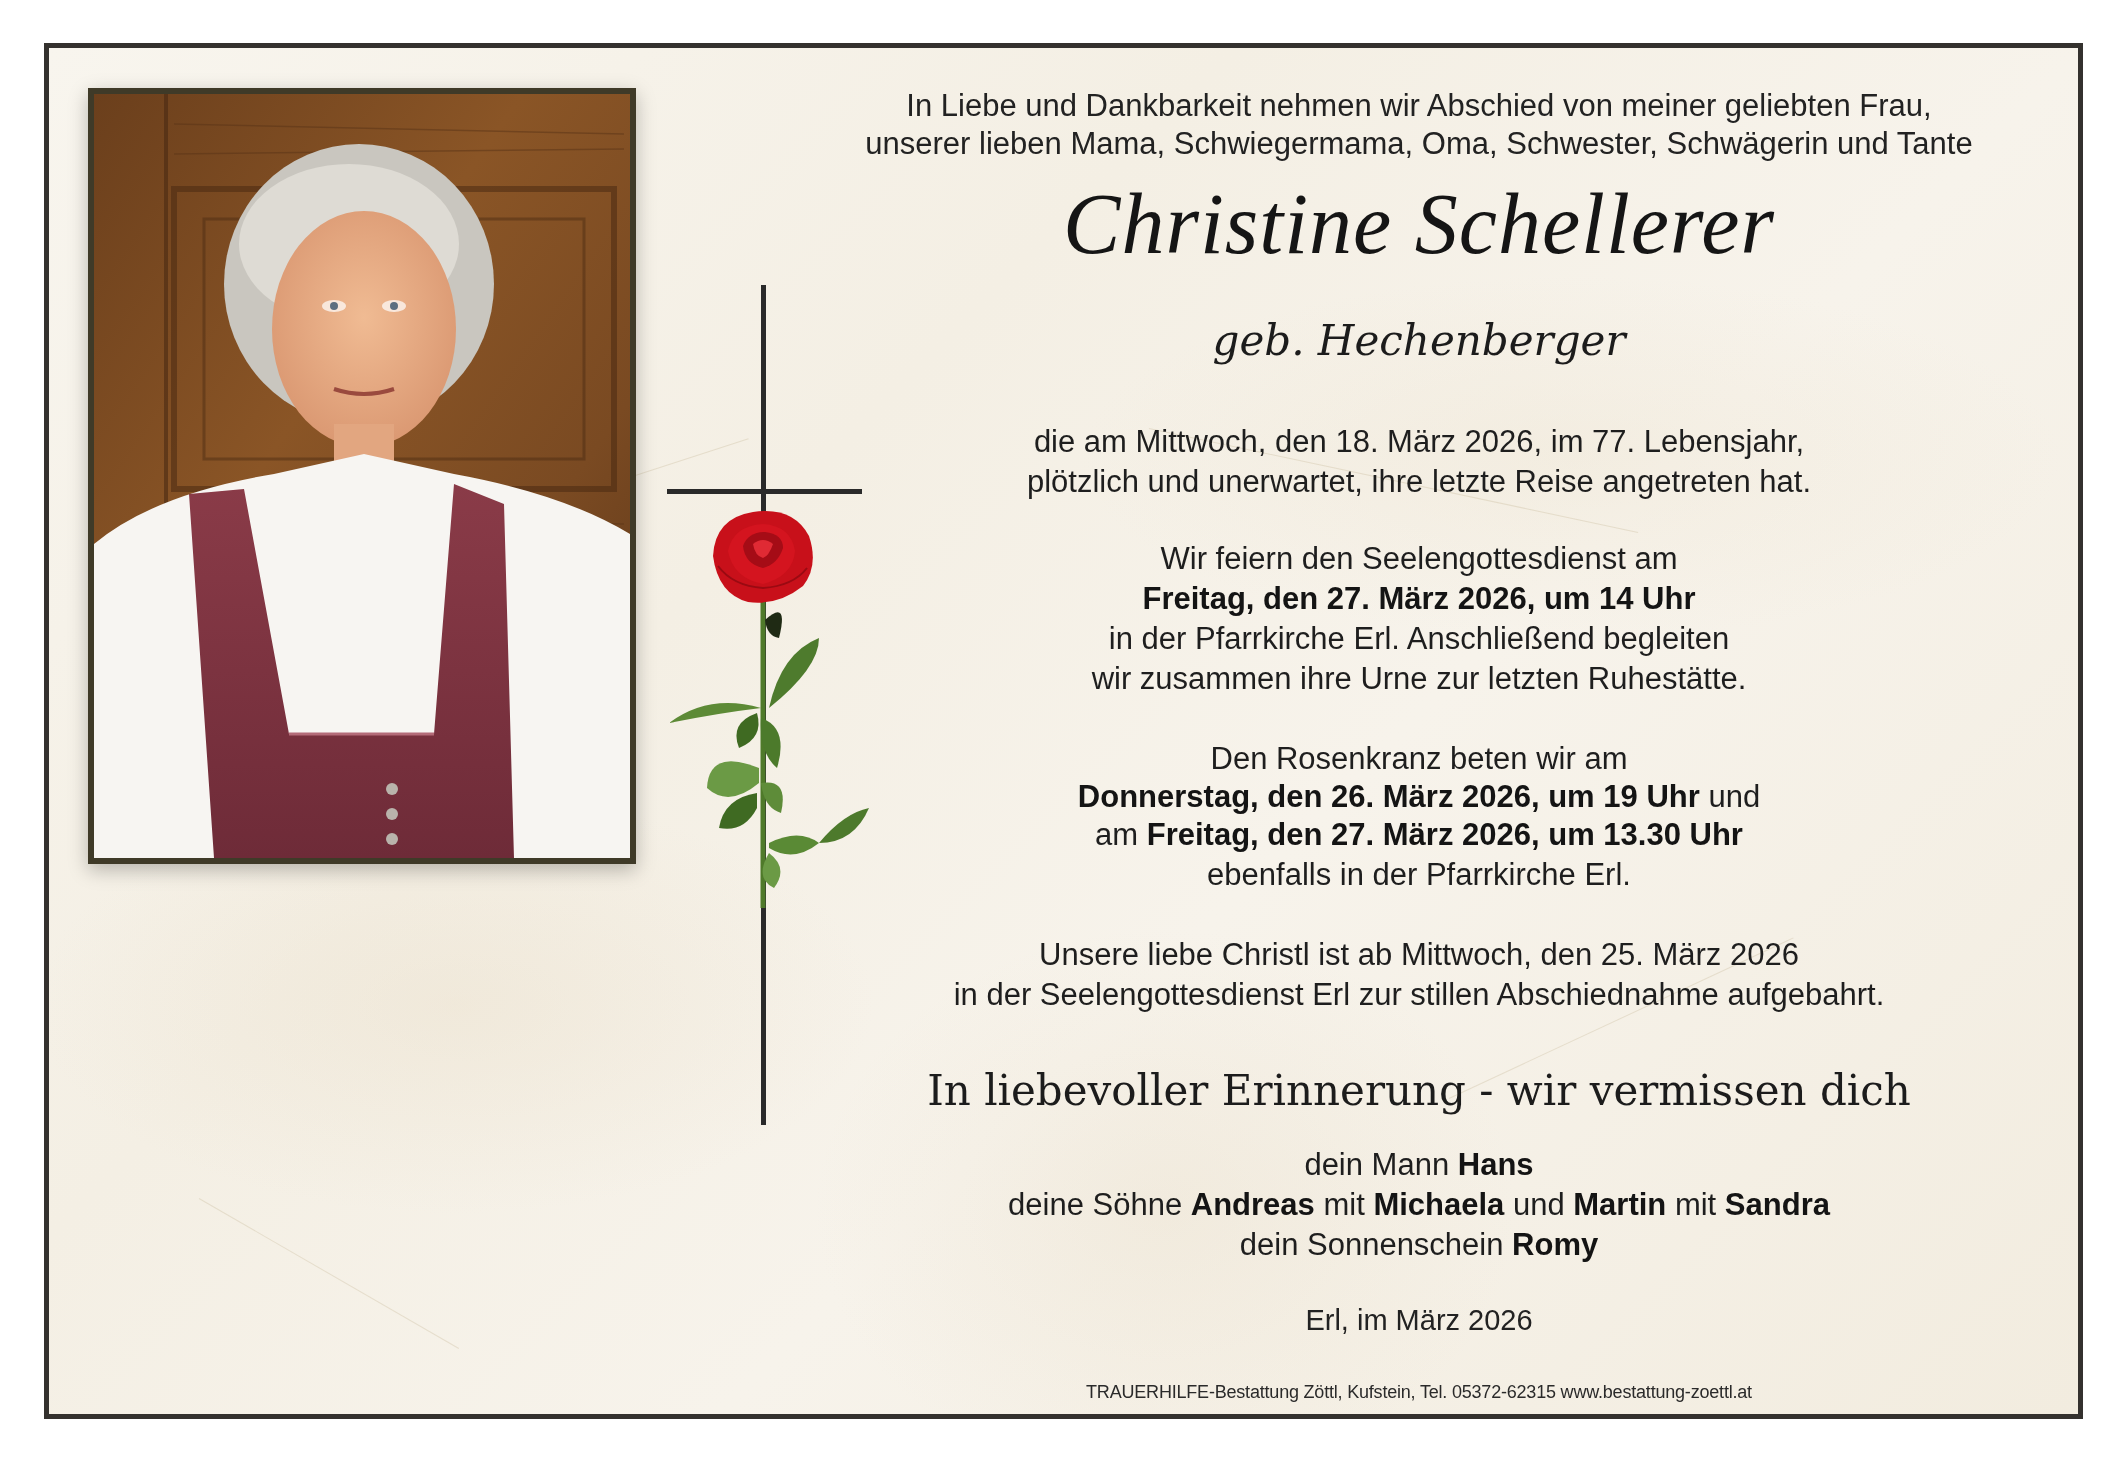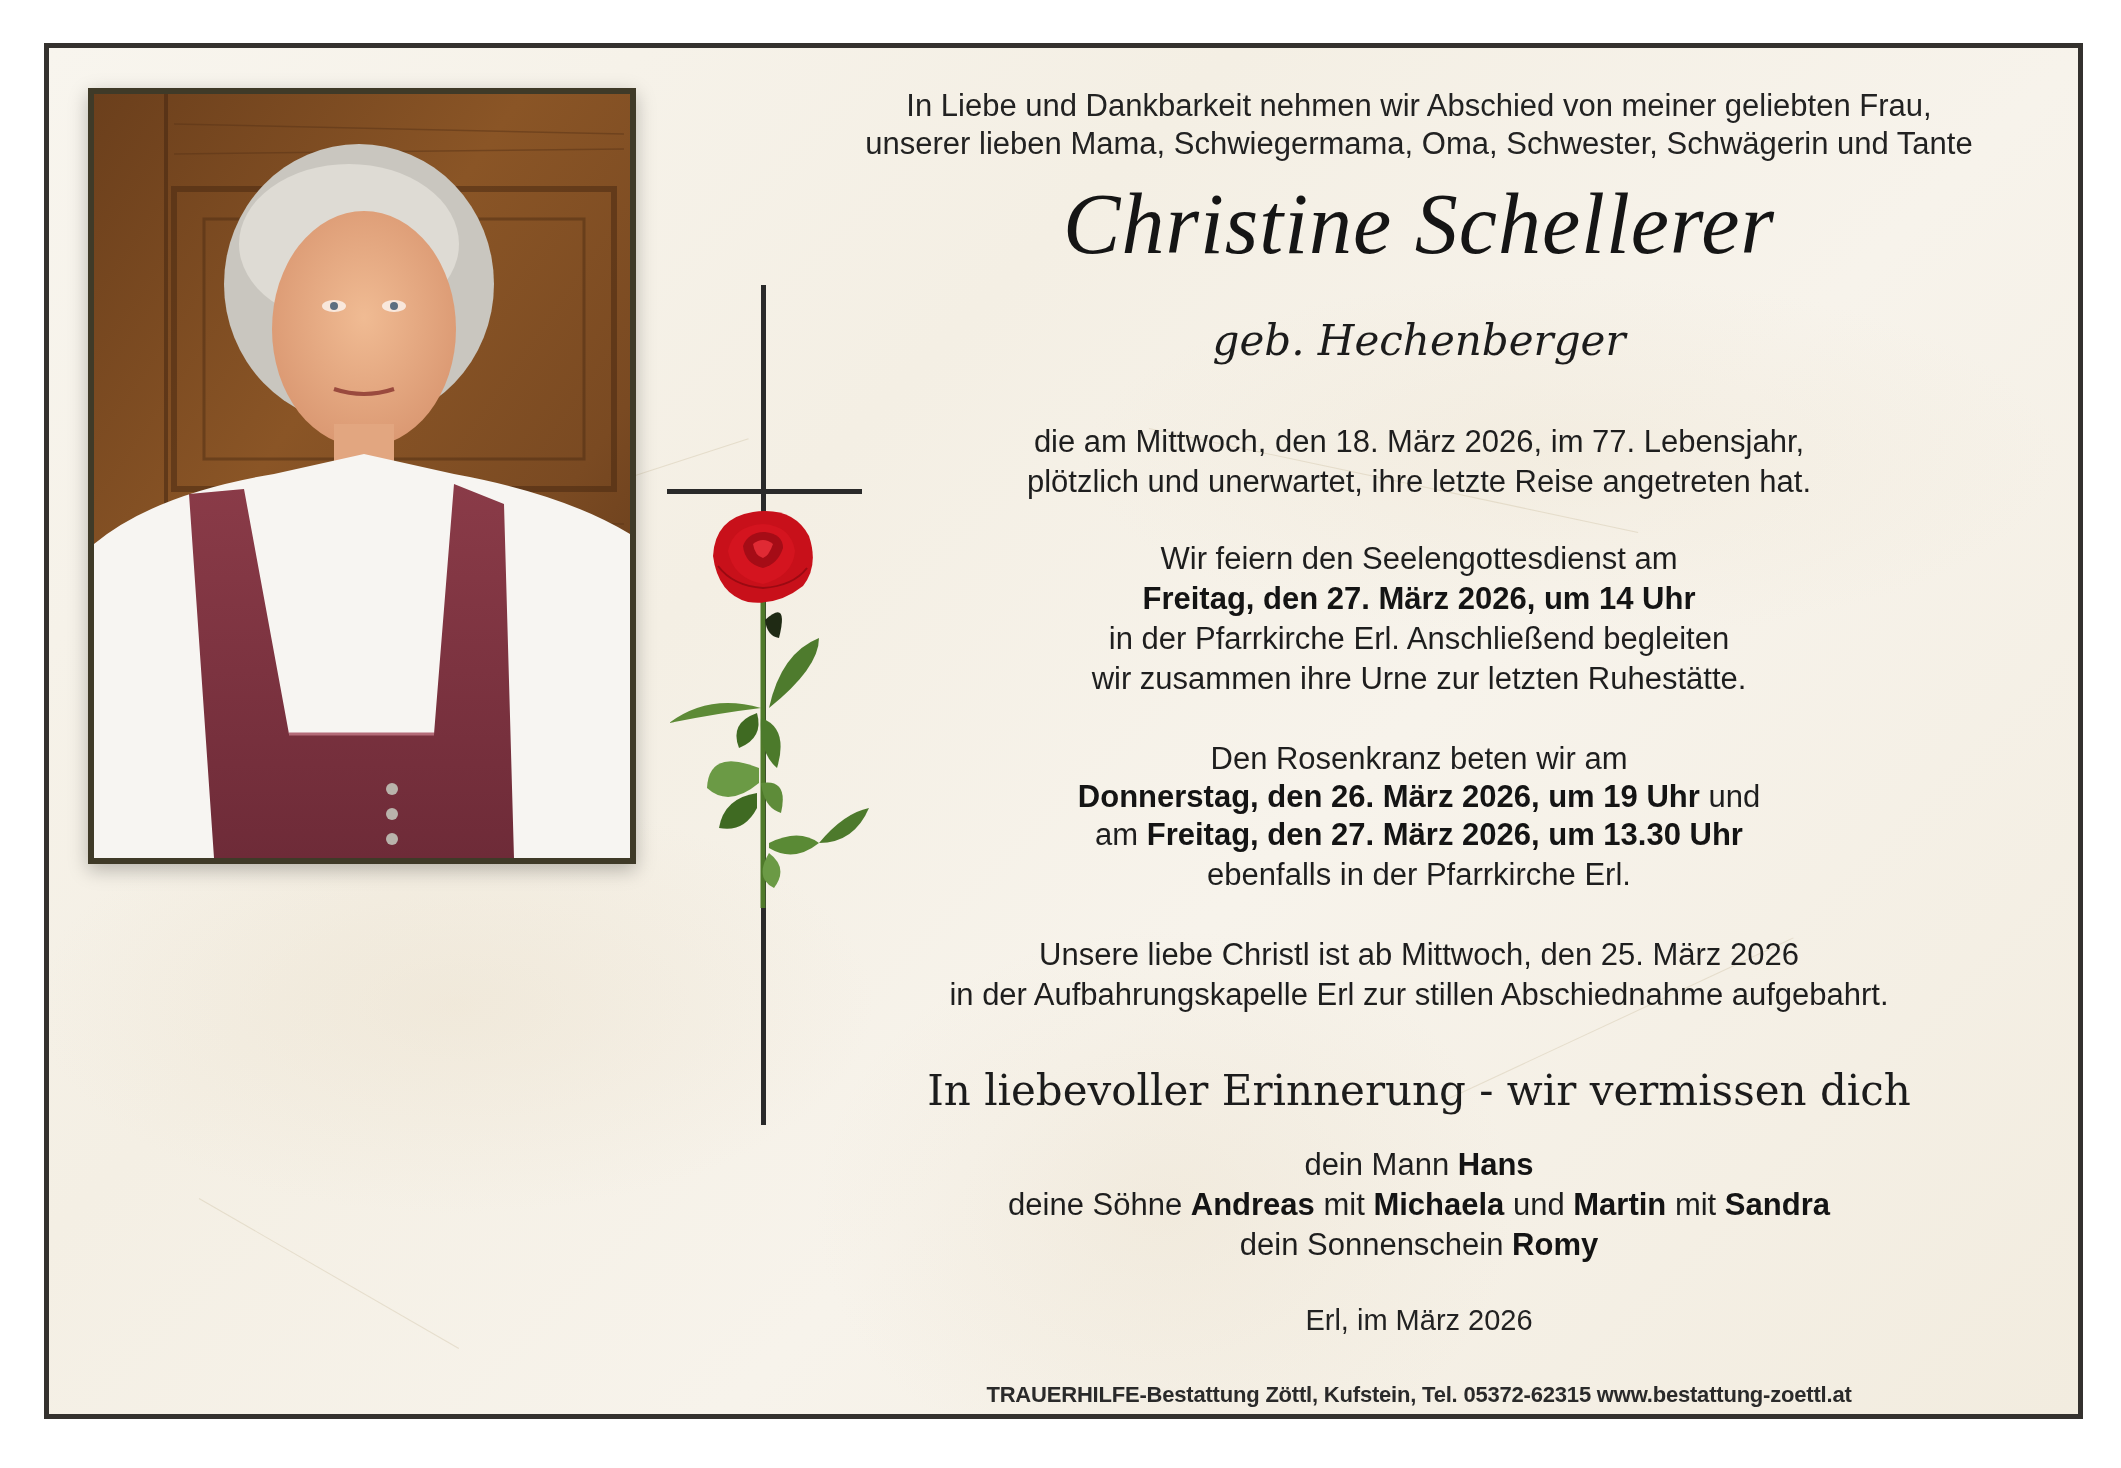--- a/index.html
+++ b/index.html
@@ -46,21 +46,21 @@
   .t { position: absolute; left: 0; right: 0; white-space: nowrap; text-align: center; }
   .intro { font-size: 31px; color: #222; }
   .name {
     font-family: Liberation Serif, serif; font-style: italic; font-size: 86px; color: #151515; letter-spacing: 1px;
   }
   .maiden { font-family: "DejaVu Serif", serif; font-style: italic; font-size: 42px; color: #1c1c1c; }
   .body { font-size: 31px; color: #1e1e1e; }
   .body b { font-weight: bold; color: #141414; }
   .motto { font-family: "DejaVu Serif", serif; font-size: 42px; color: #1c1c1c; }
   .place { font-size: 29px; color: #222; }
-  .footer { font-size: 22px; color: #2a2a2a; letter-spacing: -0.2px; font-weight: bold; }
+  .footer { font-size: 18px; color: #2a2a2a; letter-spacing: -0.2px; }
 </style>
 </head>
 <body>
 
 <div class="card">
 
   <div class="vein" style="left:300px;top:520px;width:420px;transform:rotate(-18deg);"></div>
   <div class="vein" style="left:1100px;top:380px;width:500px;transform:rotate(12deg);"></div>
   <div class="vein" style="left:1400px;top:1050px;width:380px;transform:rotate(-25deg);"></div>
   <div class="vein" style="left:150px;top:1150px;width:300px;transform:rotate(30deg);"></div>
@@ -161,21 +161,21 @@
     <div class="t body" style="top:533px;"><b>Freitag, den 27. März 2026, um 14 Uhr</b></div>
     <div class="t body" style="top:573px;">in der Pfarrkirche Erl. Anschließend begleiten</div>
     <div class="t body" style="top:613px;">wir zusammen ihre Urne zur letzten Ruhestätte.</div>
 
     <div class="t body" style="top:693px;">Den Rosenkranz beten wir am</div>
     <div class="t body" style="top:731px;"><b>Donnerstag, den 26. März 2026, um 19 Uhr</b><span> und</span></div>
     <div class="t body" style="top:769px;"><span>am </span><b>Freitag, den 27. März 2026, um 13.30 Uhr</b></div>
     <div class="t body" style="top:809px;">ebenfalls in der Pfarrkirche Erl.</div>
 
     <div class="t body" style="top:889px;">Unsere liebe Christl ist ab Mittwoch, den 25. März 2026</div>
-    <div class="t body" style="top:929px;">in der Aufbahrungskapelle Erl zur stillen Abschiednahme aufgebahrt.</div>
+    <div class="t body" style="top:929px;">in der Seelengottesdienst Erl zur stillen Abschiednahme aufgebahrt.</div>
 
     <div class="t motto" style="top:1018px;">In liebevoller Erinnerung - wir vermissen dich</div>
 
     <div class="t body" style="top:1099px;"><span>dein Mann </span><b>Hans</b></div>
     <div class="t body" style="top:1139px;"><span>deine Söhne </span><b>Andreas</b><span> mit </span><b>Michaela</b><span> und </span><b>Martin</b><span> mit </span><b>Sandra</b></div>
     <div class="t body" style="top:1179px;"><span>dein Sonnenschein </span><b>Romy</b></div>
 
     <div class="t place" style="top:1256px;">Erl, im März 2026</div>
 
     <div class="t footer" style="top:1334px;">TRAUERHILFE-Bestattung Zöttl, Kufstein, Tel. 05372-62315 www.bestattung-zoettl.at</div>

